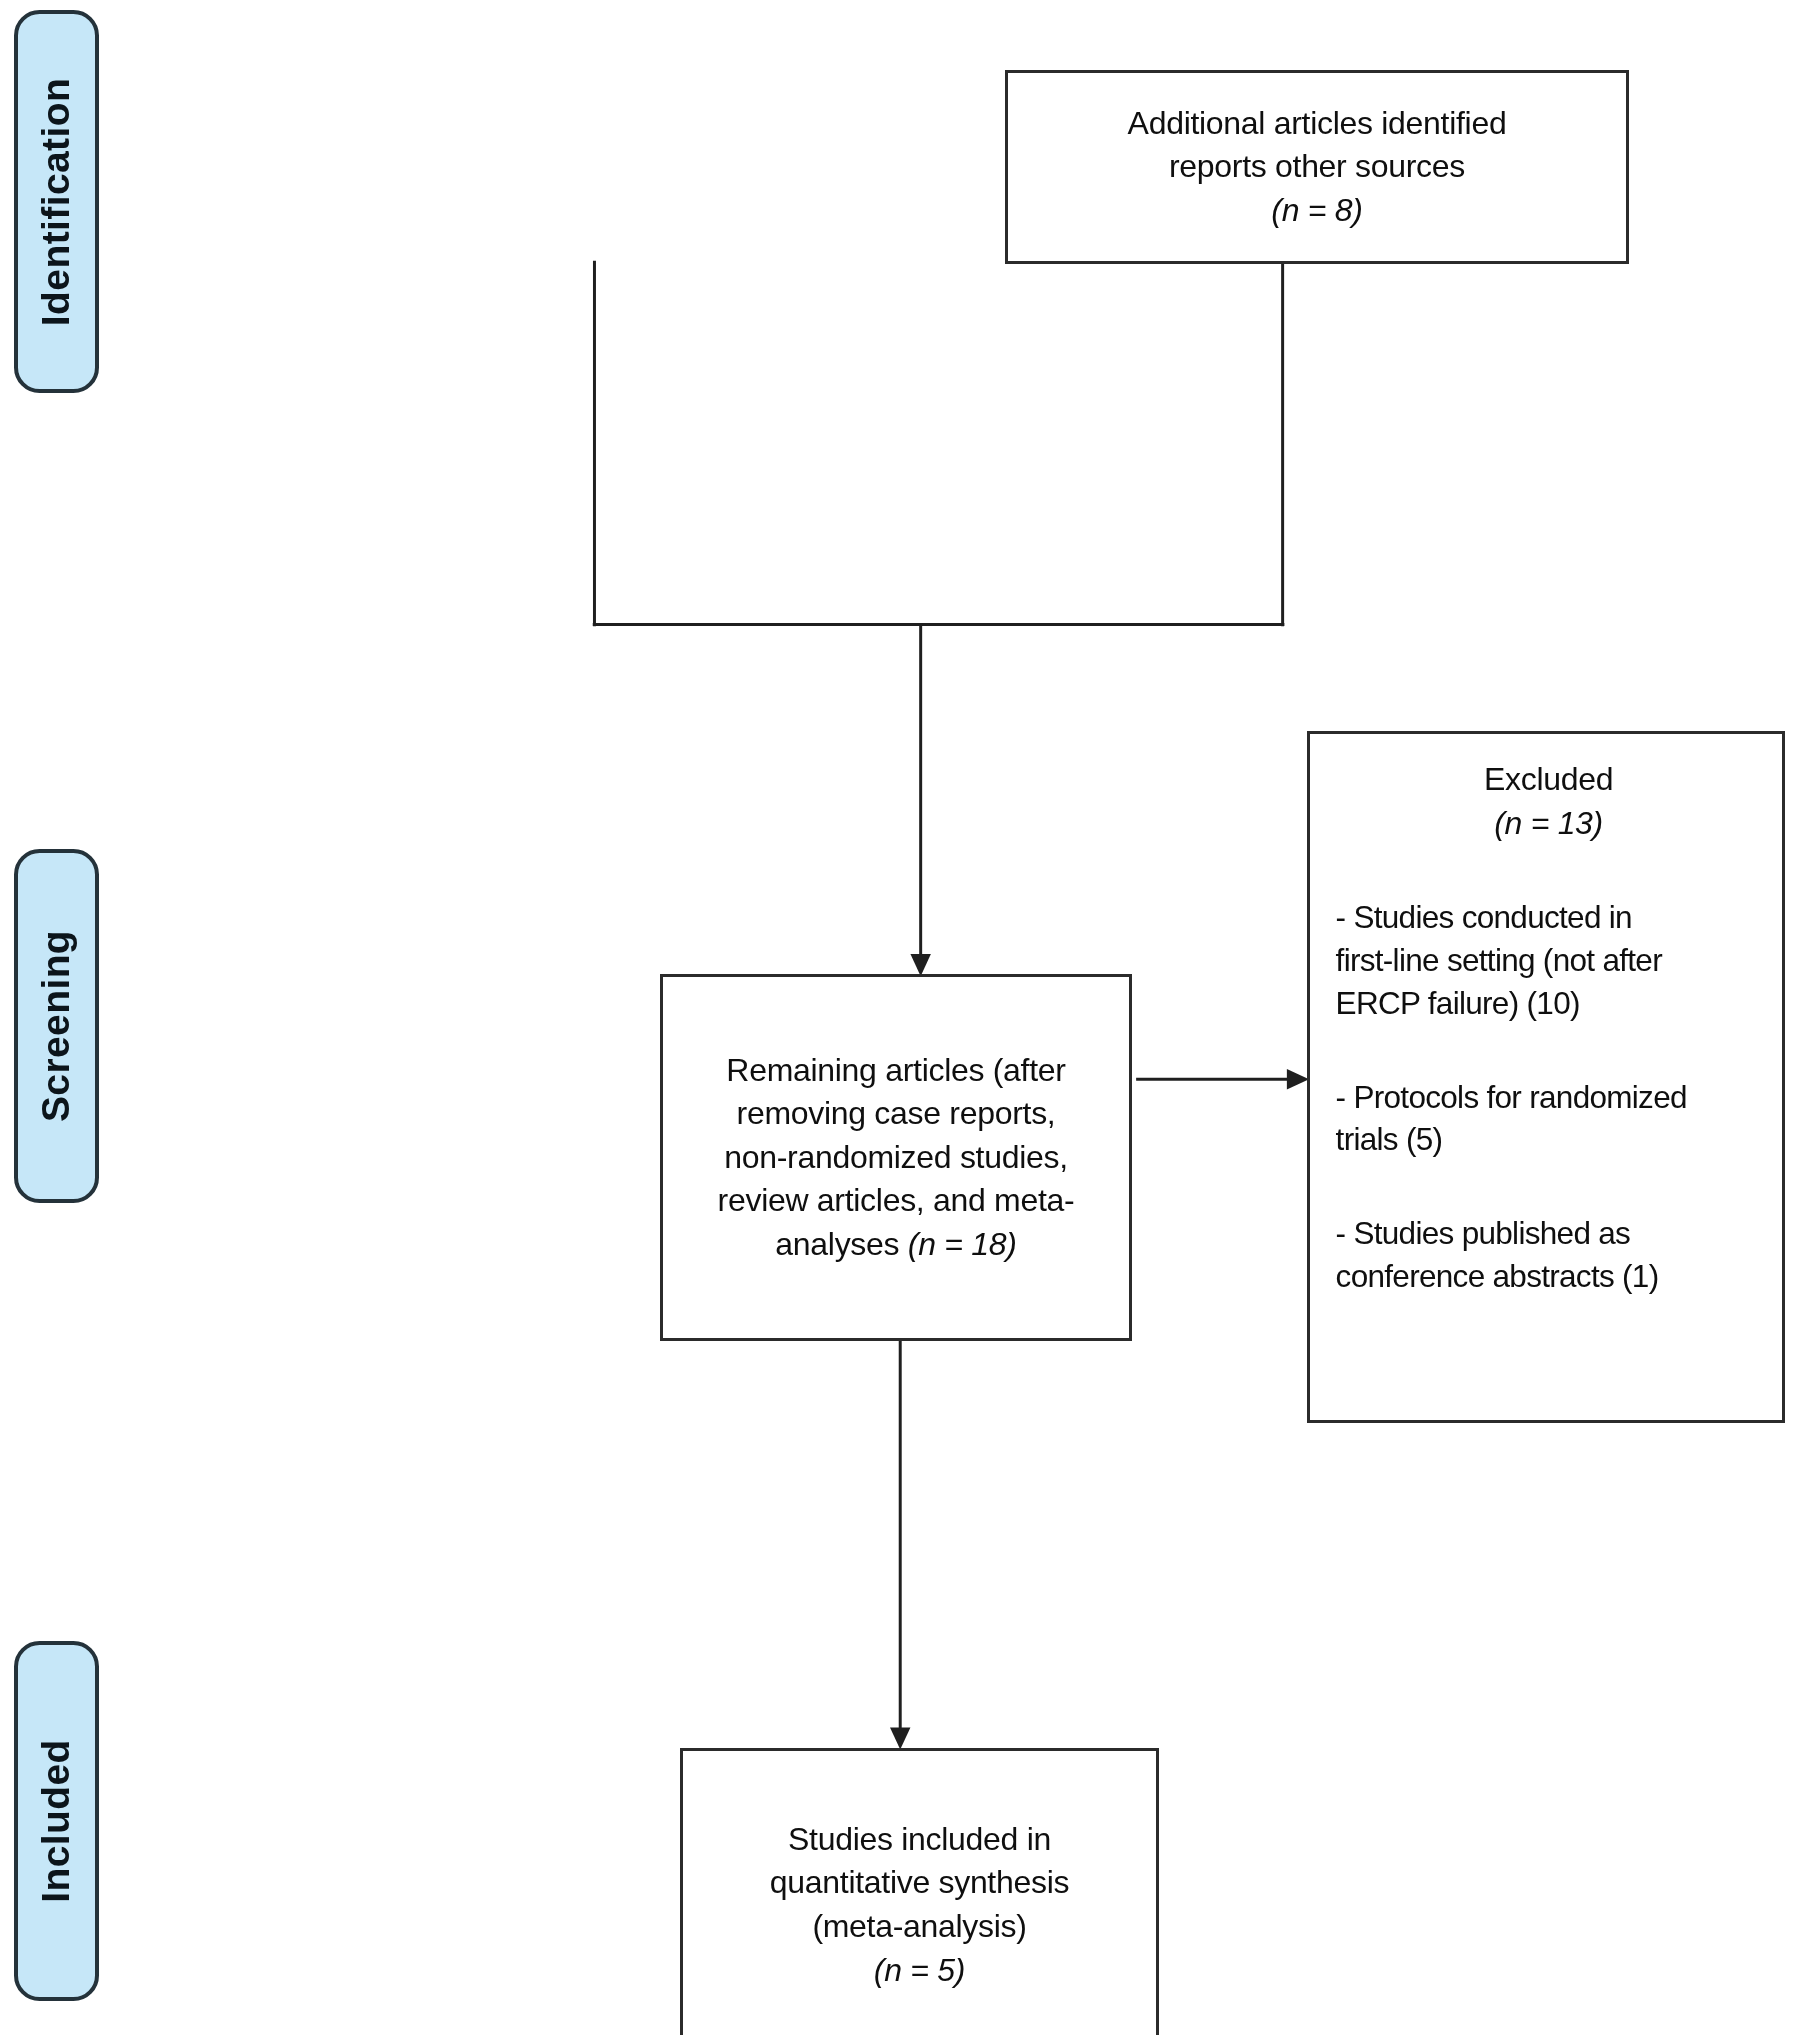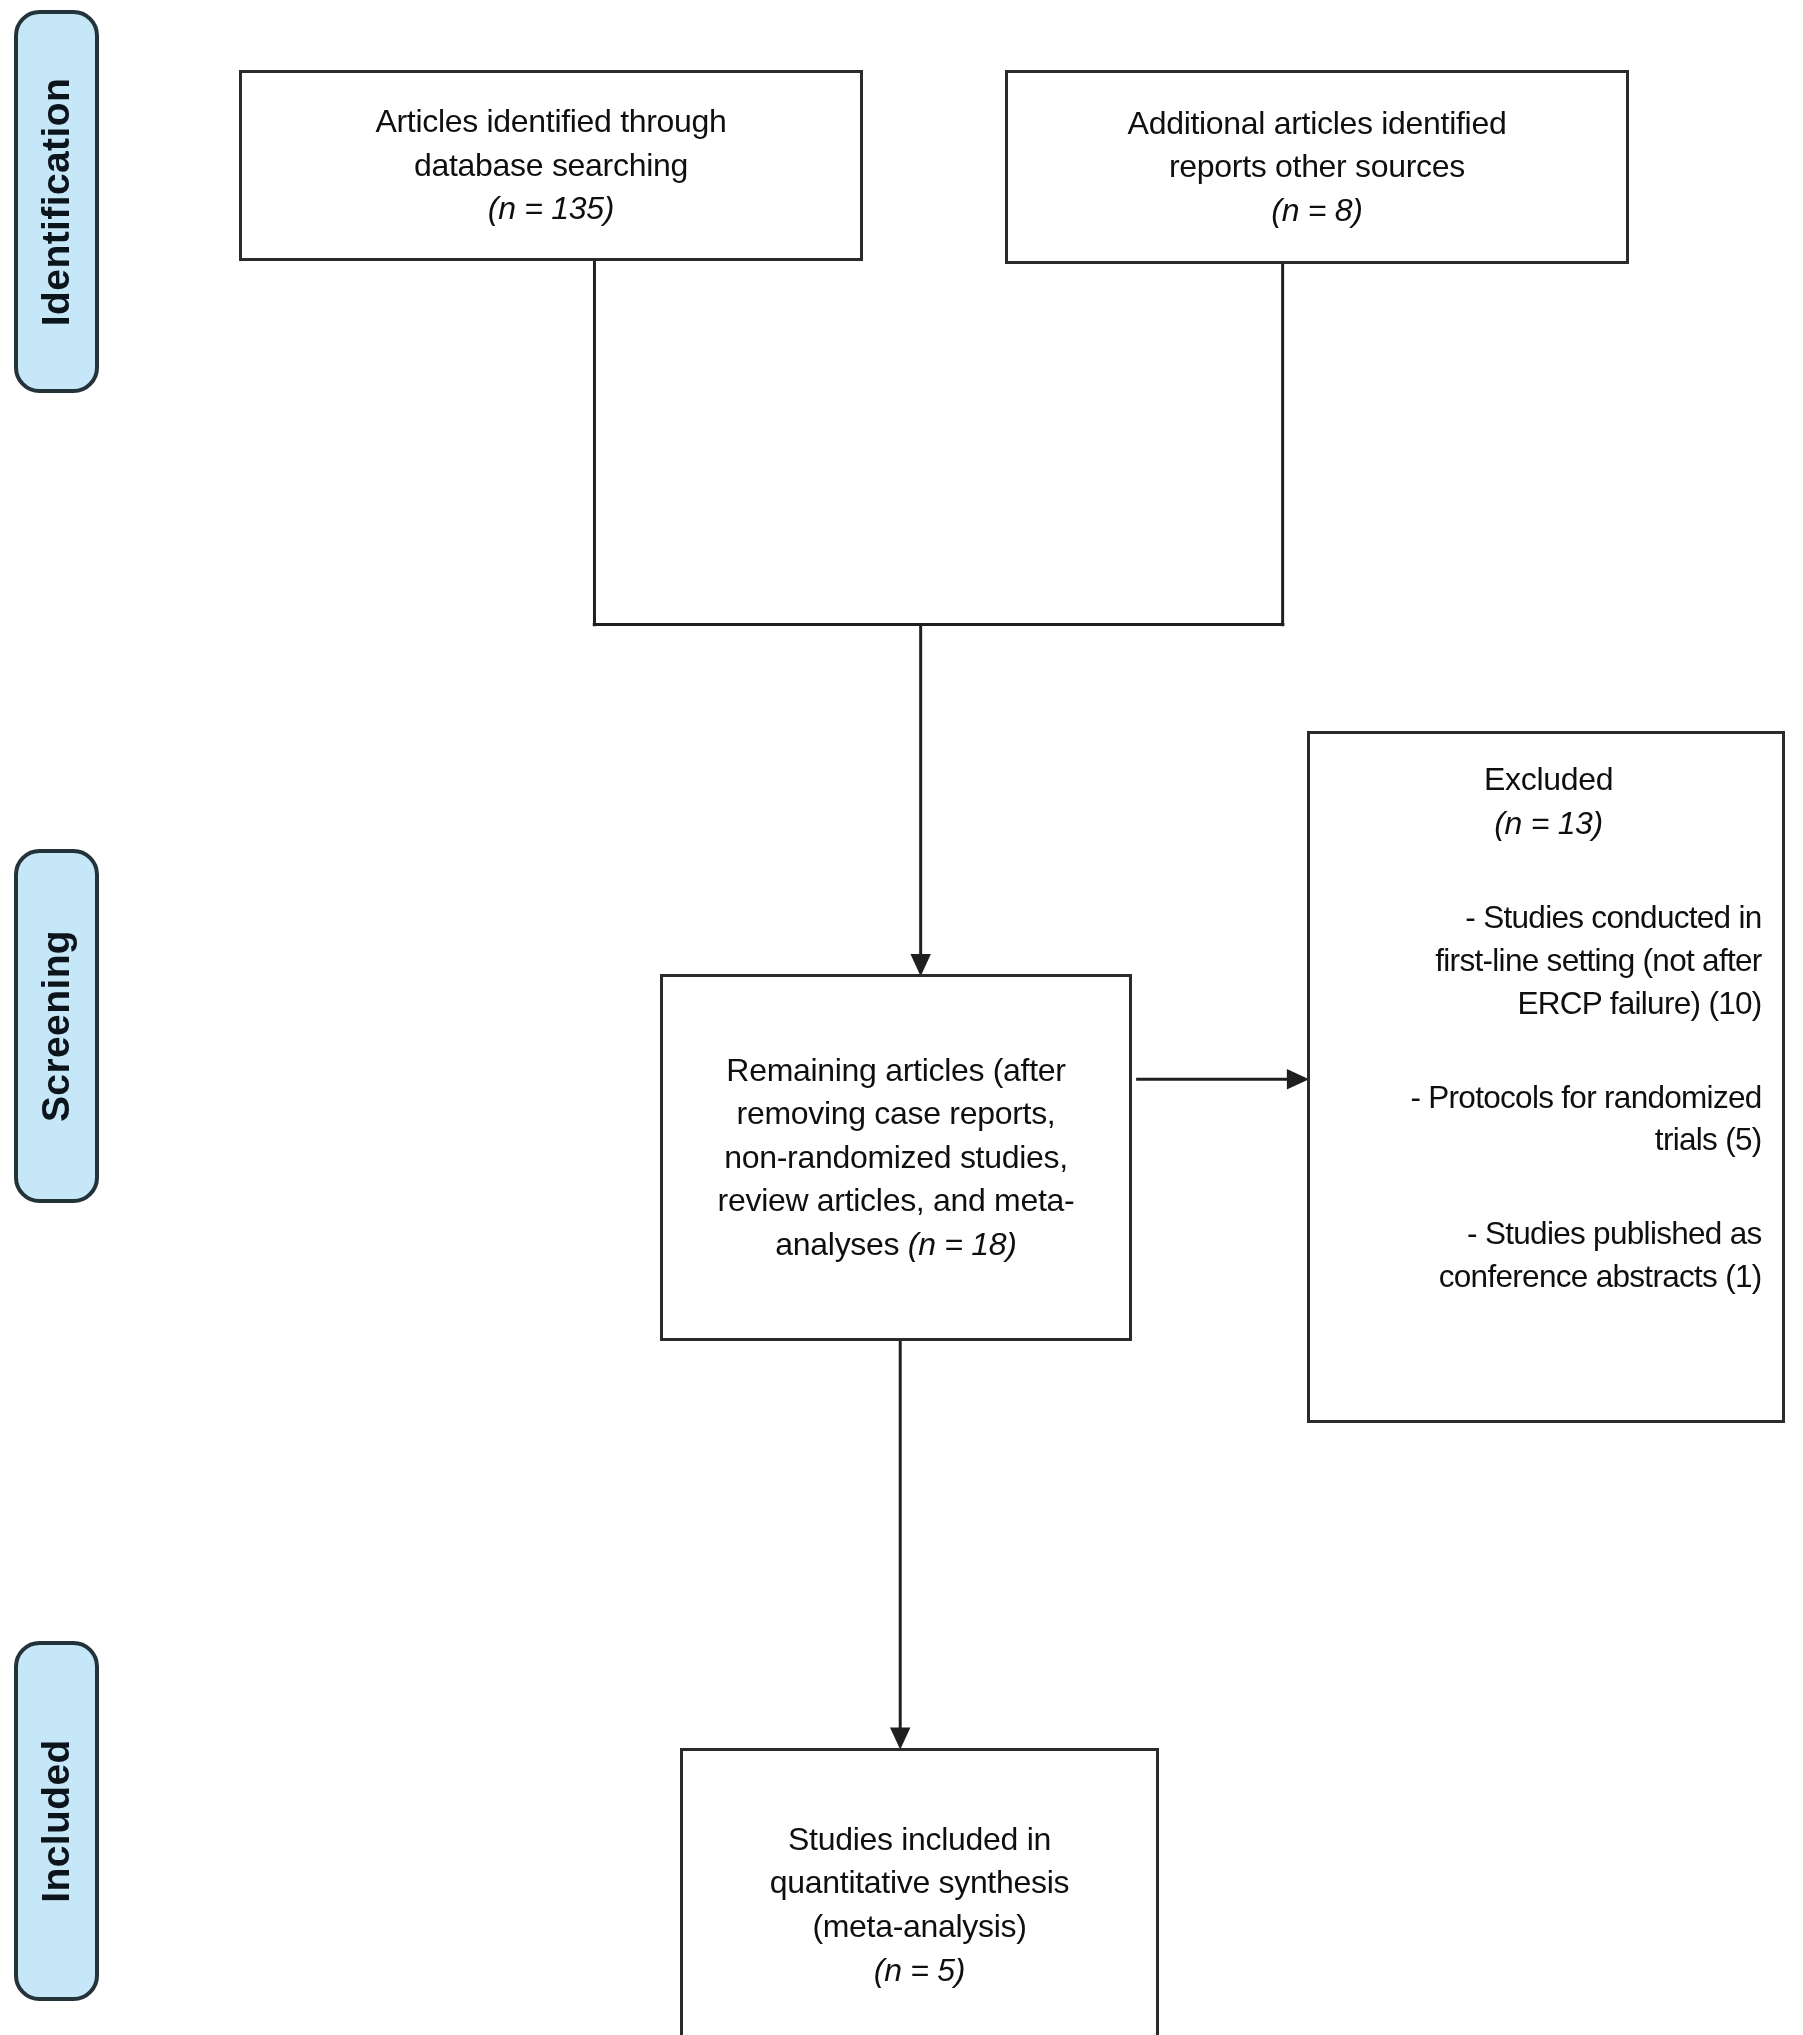--- a/index.html
+++ b/index.html
@@ -67,21 +67,21 @@
   #box-included   { left: 680px;  top: 1748px; width: 479px; height: 314px; }
 
   #box-excluded {
     left: 1307px; top: 731px; width: 478px; height: 692px;
     display: block;
     text-align: center;
     padding: 24px 20.4px 0 25.6px;
   }
   #box-excluded .ex-head { }
   #box-excluded .reason {
-    text-align: right;
+    text-align: left;
     margin: 51px 0 0 0;
     font-size: 31.5px;
     letter-spacing: -0.7px;
   }
   .nval { font-style: italic; }
 </style>
 </head>
 <body>
 
 <div class="canvas">
@@ -104,27 +104,20 @@
   <div class="stage" id="stage-identification">
     <span class="vtext">Identification</span>
   </div>
   <div class="stage" id="stage-screening">
     <span class="vtext">Screening</span>
   </div>
   <div class="stage" id="stage-included">
     <span class="vtext">Included</span>
   </div>
 
-  <div class="fbox" id="box-identified">
-    <div class="btext">
-      <span>Articles identified through</span><br>
-      <span>database searching</span><br>
-      <em class="nval">(n = 135)</em>
-    </div>
-  </div>
 
   <div class="fbox" id="box-additional">
     <div class="btext">
       <span>Additional articles identified</span><br>
       <span>reports other sources</span><br>
       <em class="nval">(n = 8)</em>
     </div>
   </div>
 
   <div class="fbox" id="box-remaining">

